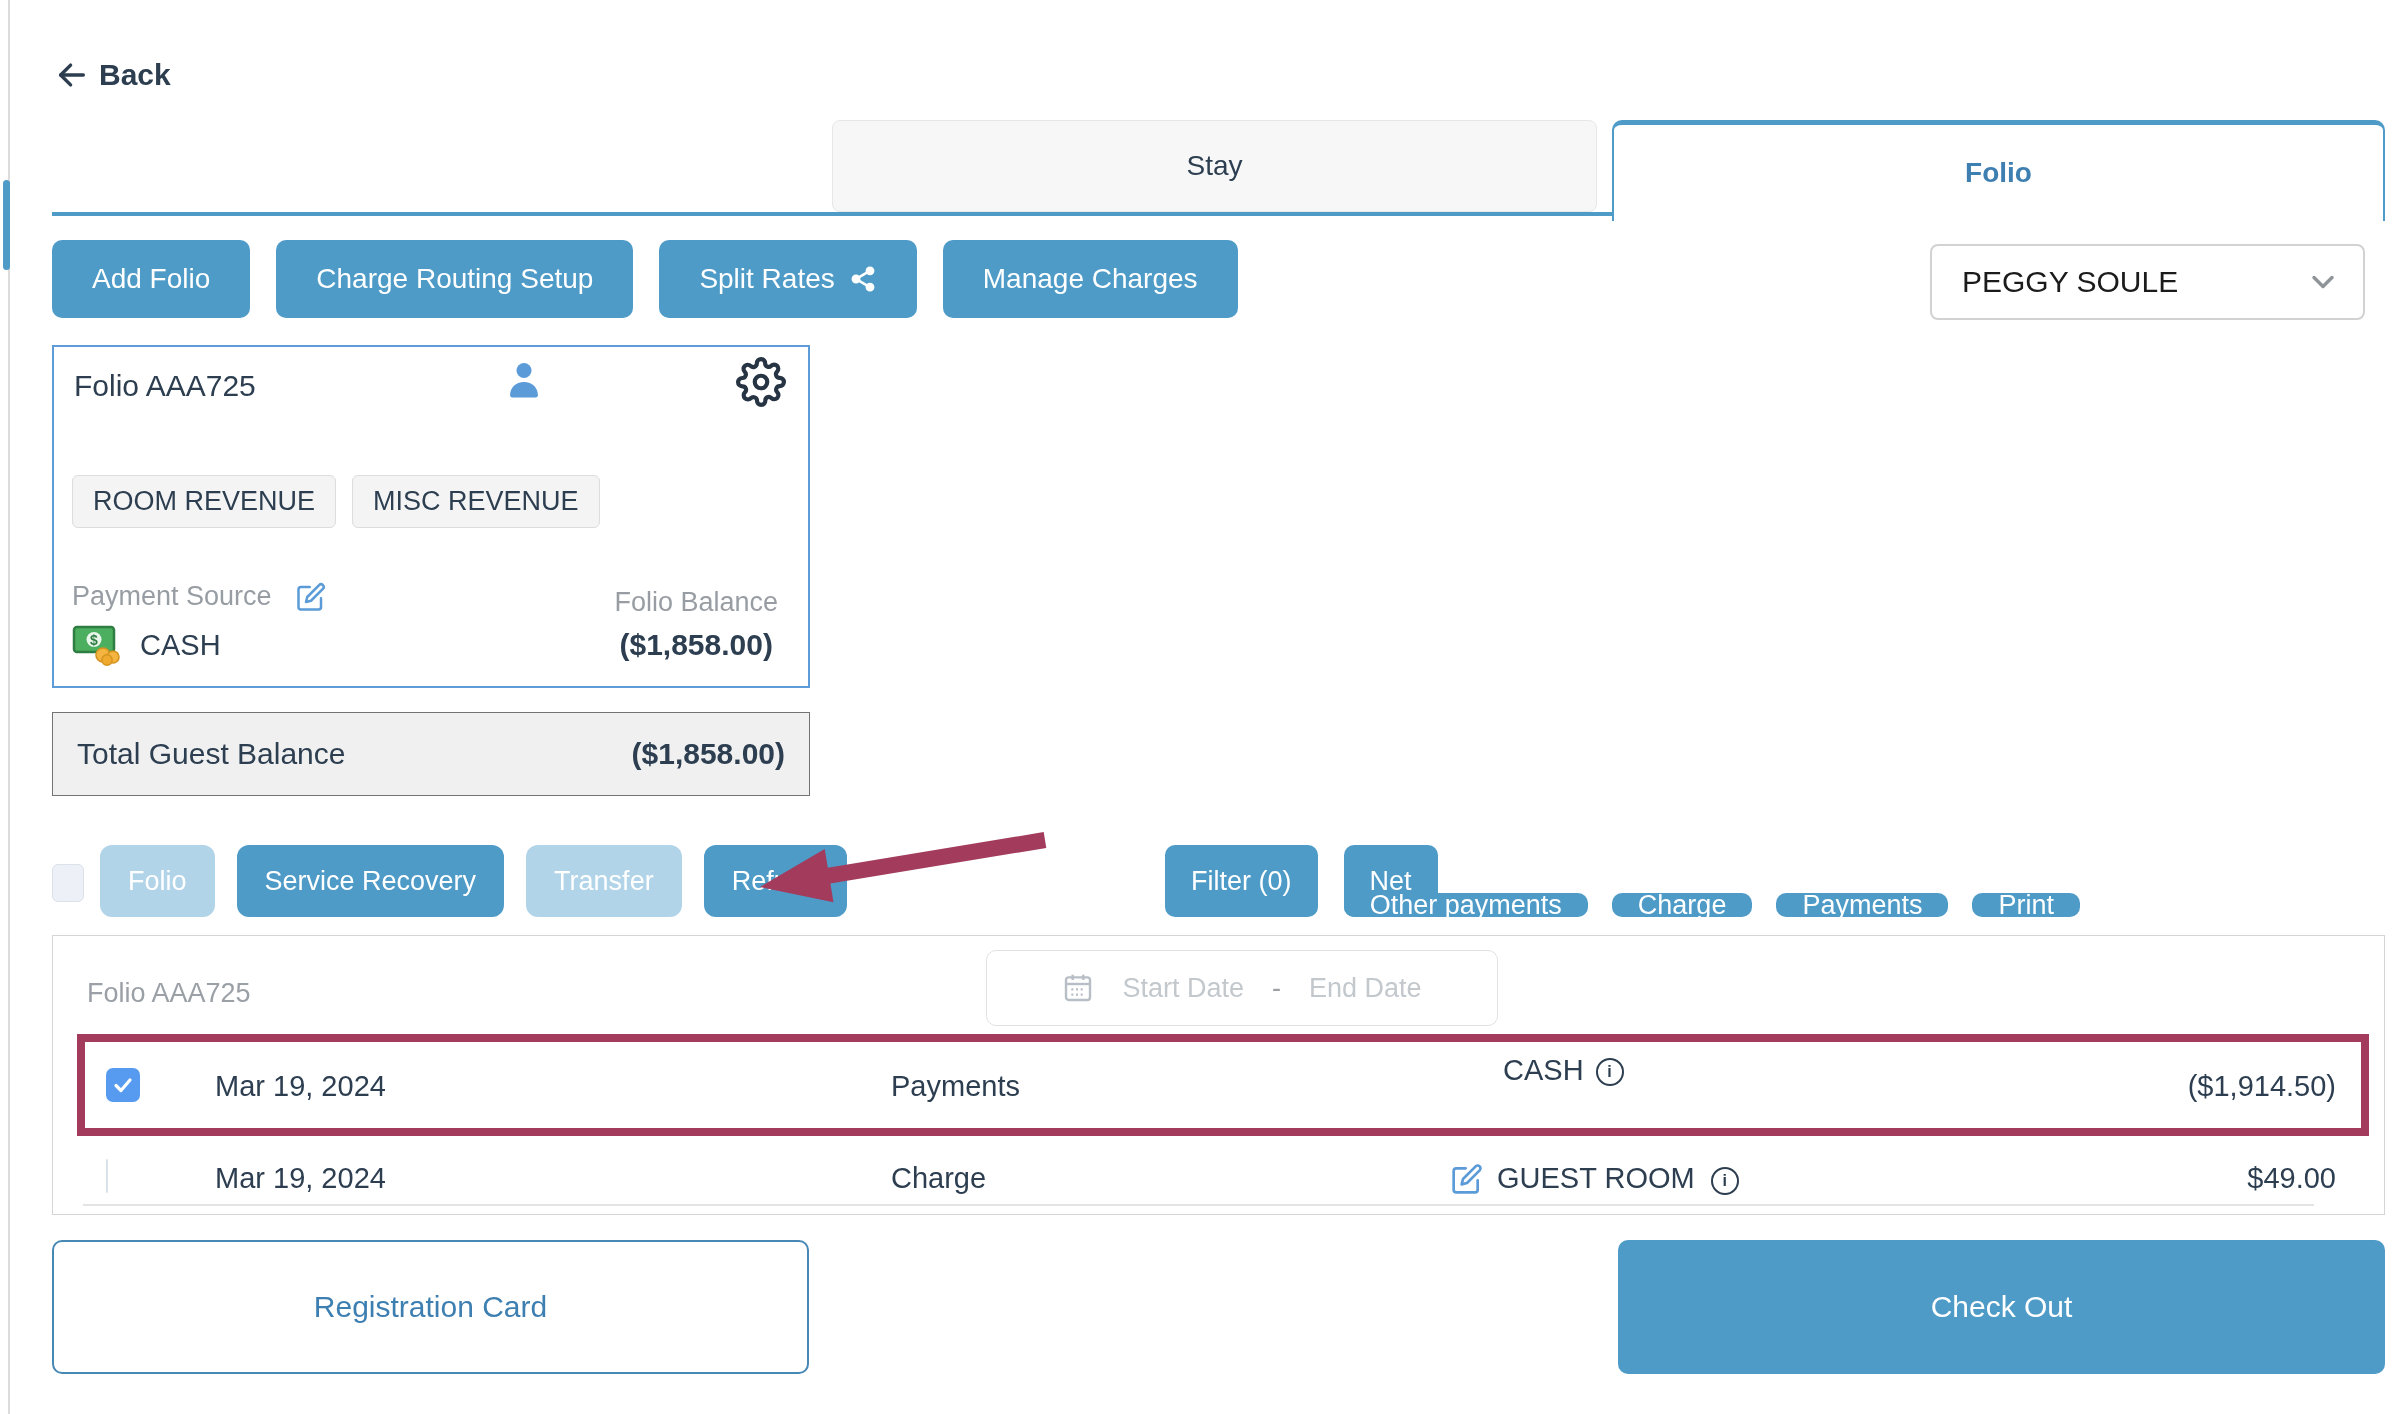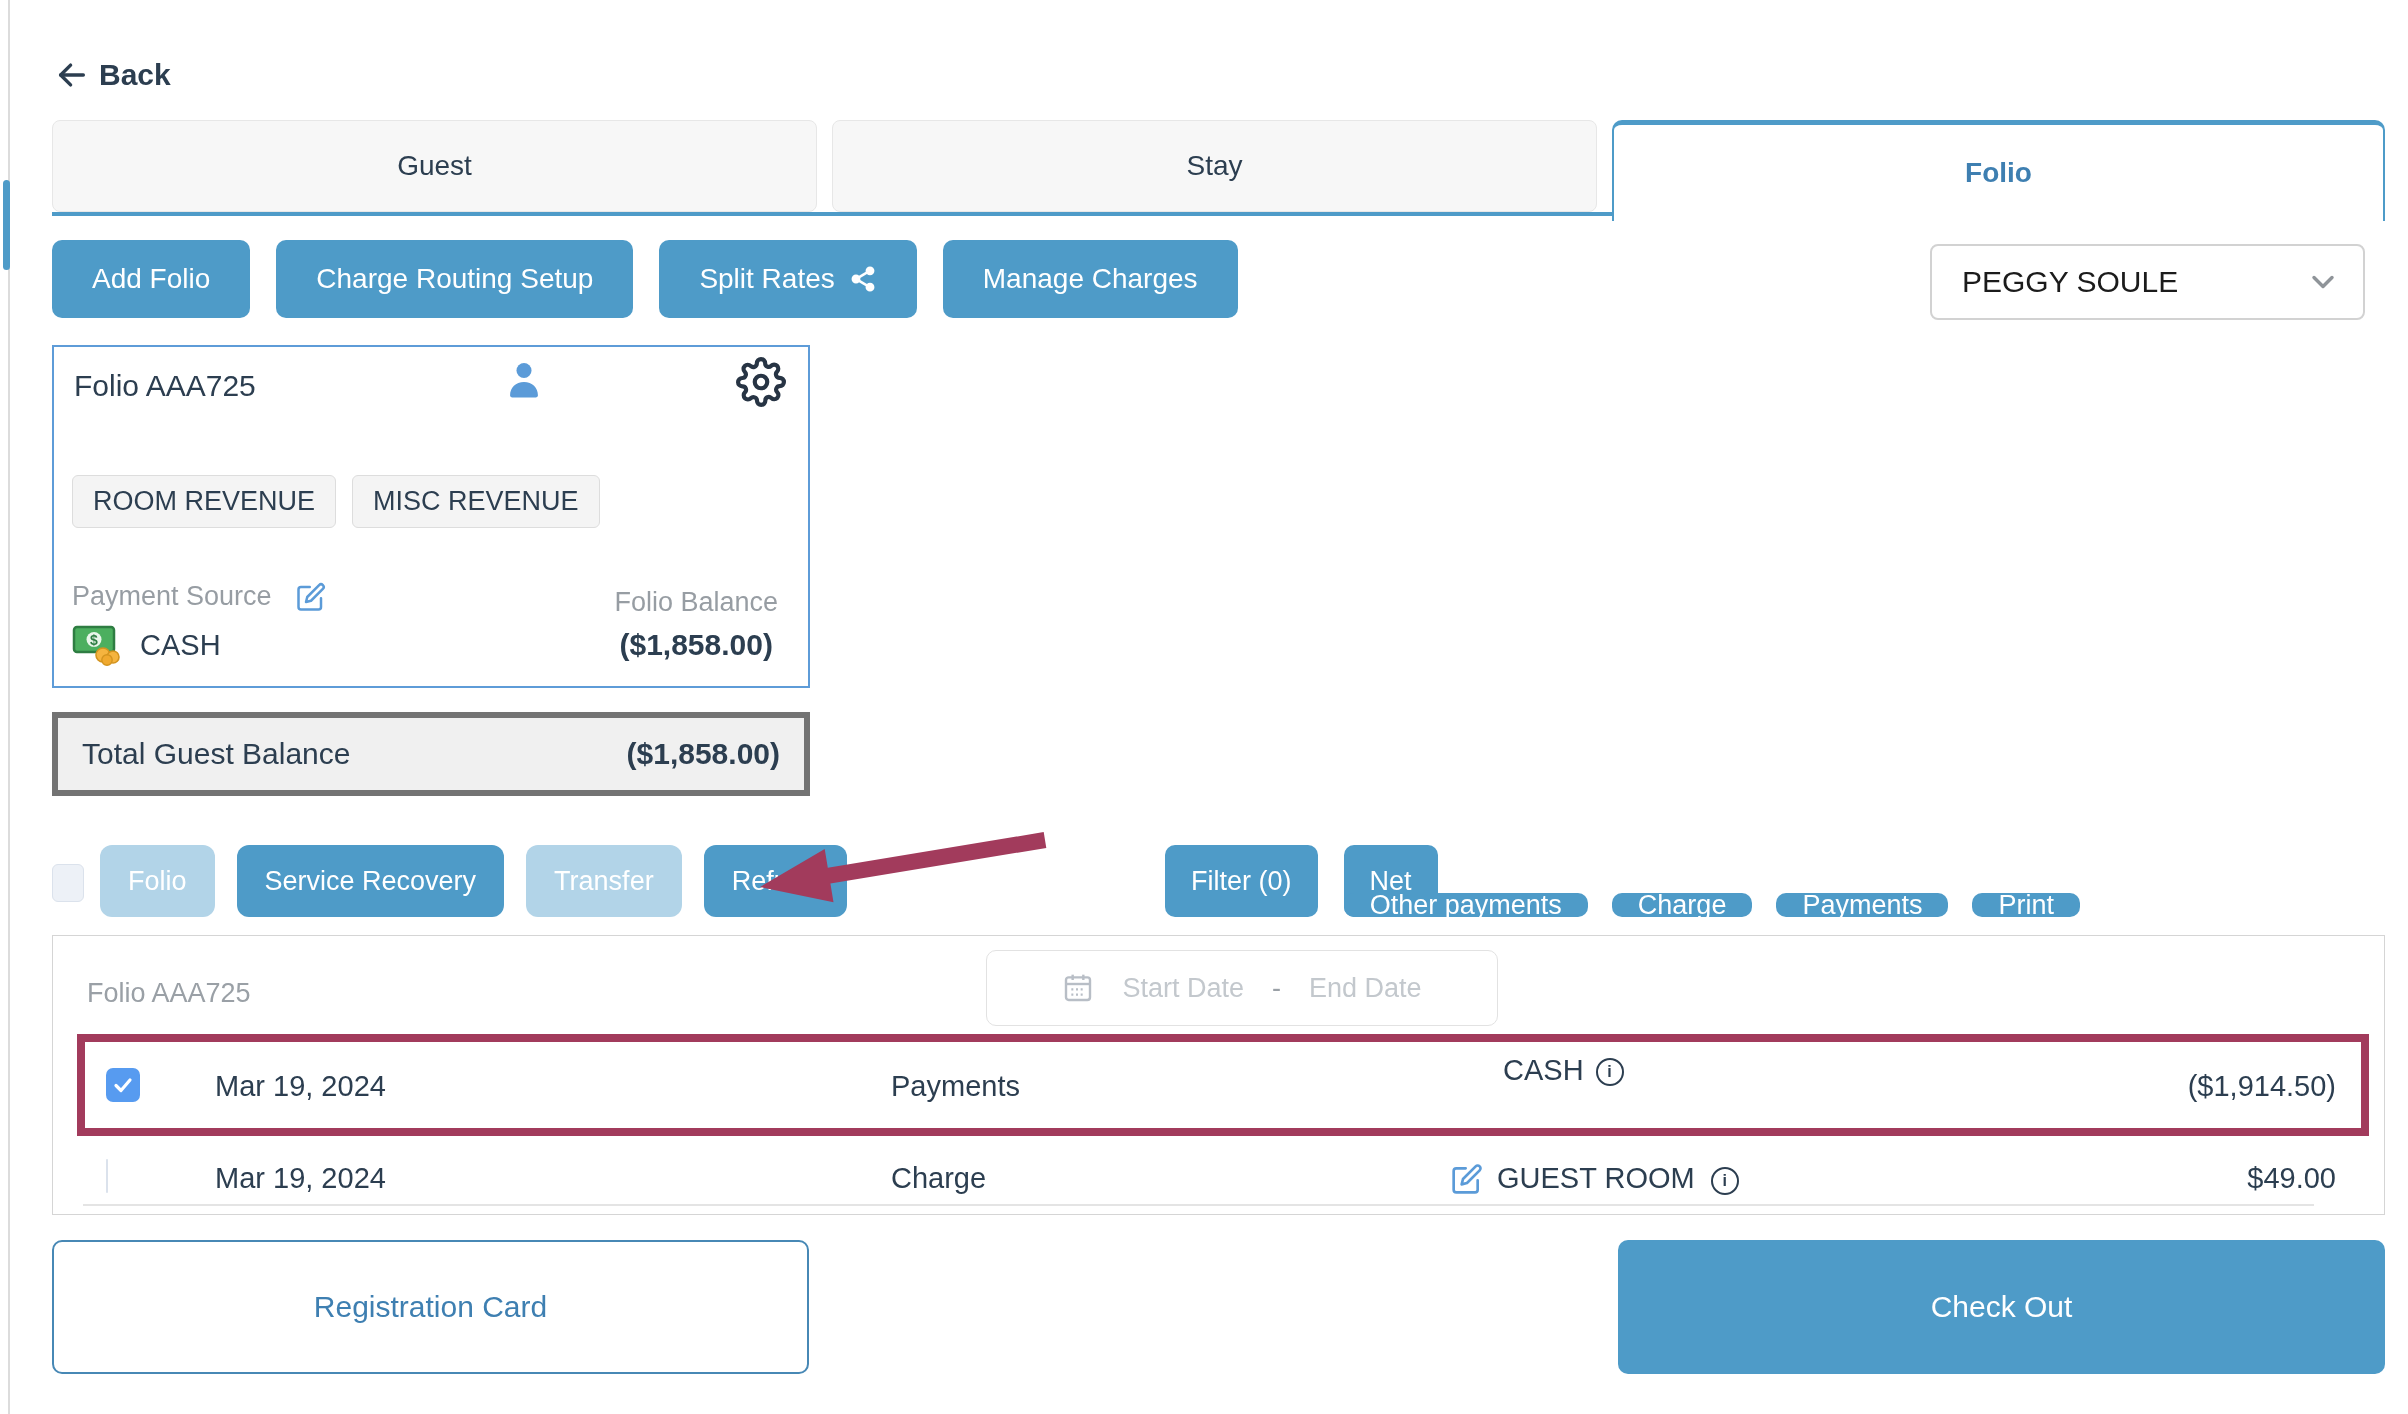--- a/index.html
+++ b/index.html
@@ -51,21 +51,21 @@
        font-size:27px;color:#2c3e50;}
   .pay-src{position:absolute;left:18px;bottom:20px;}
   .pay-src .lbl{display:flex;align-items:center;gap:24px;font-size:27px;color:#979da3;}
   .pay-src .val{display:flex;align-items:center;gap:16px;margin-top:12px;font-size:29px;color:#2c3e50;}
   .folio-bal{position:absolute;right:30px;bottom:24px;text-align:center;}
   .folio-bal .lbl{font-size:27px;color:#979da3;}
   .folio-bal .val{font-size:30px;font-weight:bold;color:#2c3e50;margin-top:10px;}
 
   
   .total-bal{position:absolute;left:52px;top:712px;width:758px;height:84px;box-sizing:border-box;
-             background:#f0f0f0;border:6px solid #737373;display:flex;align-items:center;
+             background:#f0f0f0;border:1px solid #737373;display:flex;align-items:center;
              justify-content:space-between;padding:0 24px;font-size:30px;color:#2c3e50;}
   .total-bal .val{font-weight:bold;}
 
   
   .sel-all{position:absolute;left:52px;top:864px;width:30px;height:36px;background:#edf1f7;
            border:1px solid #dbe2ec;border-radius:6px;cursor:pointer;}
   .act-left{position:absolute;left:100px;top:845px;display:flex;gap:22px;height:72px;}
   .act-left .btn{font-size:27px;padding:0 28px;border-radius:12px;}
   .act-mid{position:absolute;left:1165px;top:845px;display:flex;gap:26px;height:72px;}
   .act-mid .btn{font-size:27px;padding:0 26px;border-radius:10px;}
@@ -113,23 +113,20 @@
       <svg viewBox="0 0 24 24" width="34" height="34" fill="none" stroke="#2c3e50" stroke-width="2.4" stroke-linecap="round" stroke-linejoin="round">
           <line x1="20" y1="12" x2="4" y2="12"></line>
           <polyline points="11 19 4 12 11 5"></polyline>
         </svg>
     </span>
     <span>Back</span>
   </div>
 
   <div class="tabs">
     <div class="tabs-underline"></div>
-    <div class="tab inactive tab-guest">
-      <span>Guest</span>
-    </div>
     <div class="tab inactive tab-stay">
       <span>Stay</span>
     </div>
     <div class="tab tab-folio">
       <span>Folio</span>
     </div>
   </div>
 
   <div class="toolbar">
     <div class="btn btn-blue">

